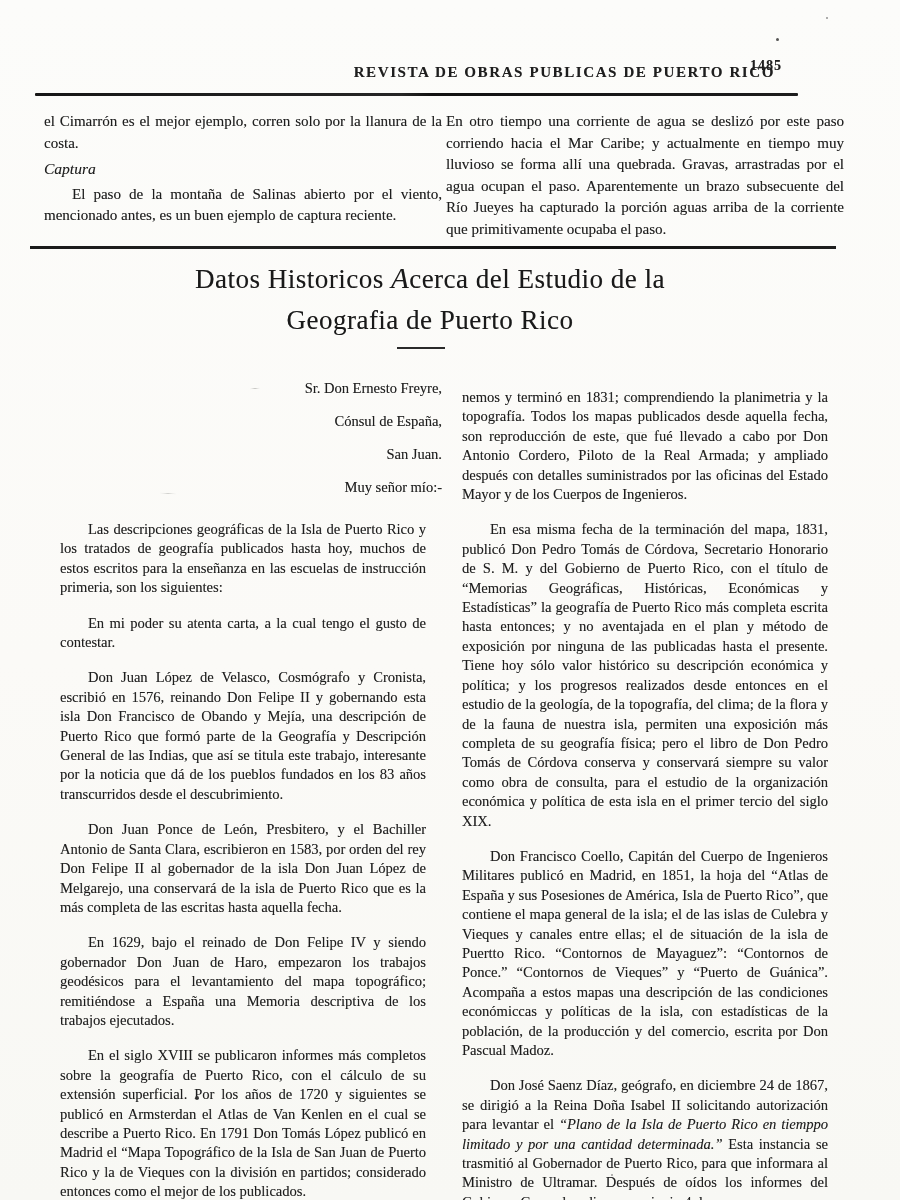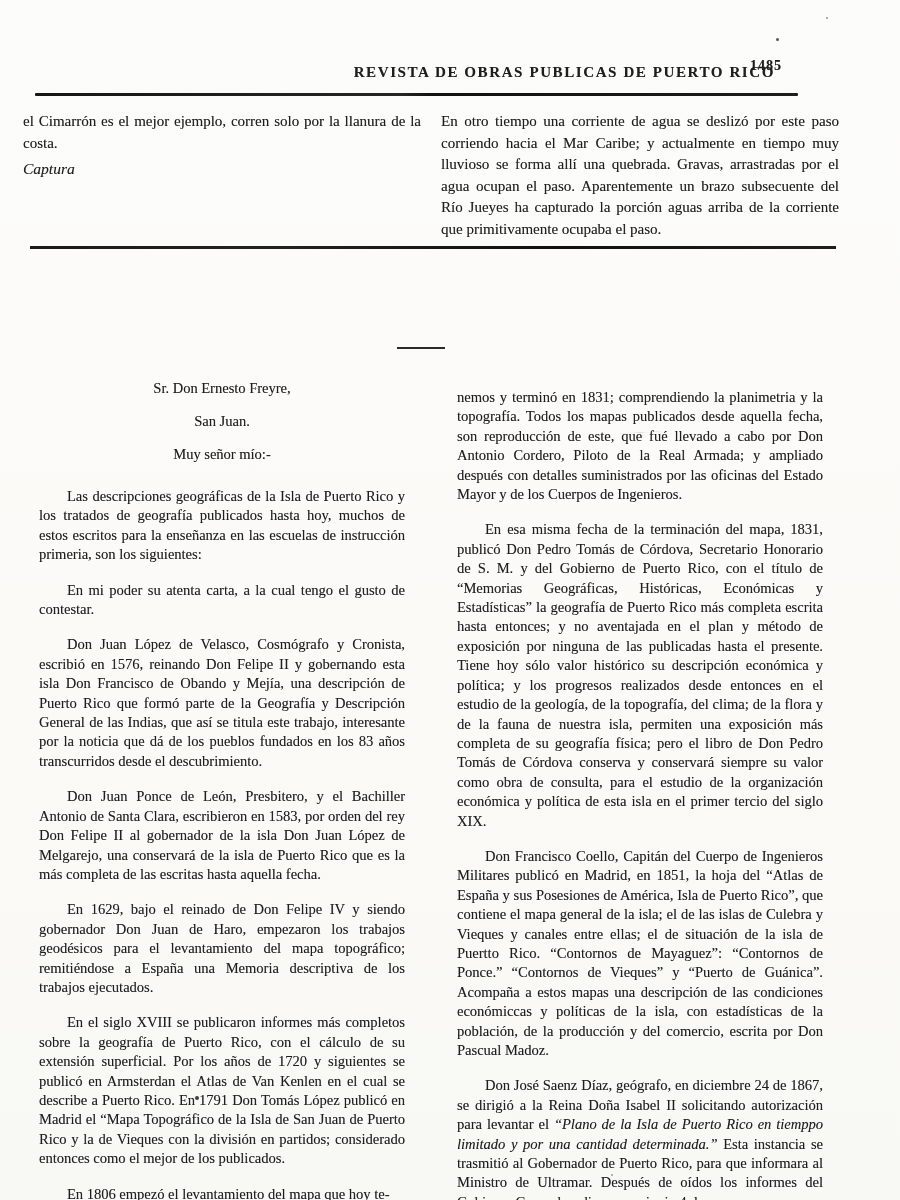--- a/index.html
+++ b/index.html
@@ -25,21 +25,21 @@
   .page-number {
     position:absolute; right:18px; top:-6px;
     font-size:14px; font-weight:700; letter-spacing:1px;
   }
   .header-rule {
     position:absolute; top:93px; left:35px; width:763px; height:3px;
     background:linear-gradient(90deg,#161616 0%,#262626 48%,#111 52%,#1d1d1d 100%);
     border-radius:1px;
   }
   
-  .cols { position:absolute; display:grid; grid-template-columns:398px 398px; column-gap:20px; left:23px; width:808px; }
+  .cols { position:absolute; display:grid; grid-template-columns:398px 398px; column-gap:4px; left:44px; width:808px; }
   .top-section { top:111px; height:132px; font-size:15px; line-height:21.5px; }
   .top-section p { margin:0; text-align:justify; }
   .captura-heading {
     text-align:right; font-style:italic; font-size:15.5px;
     margin:4px 0 4px 0 !important; text-indent:0 !important;
   }
   .indent { text-indent:28px; }
   .noindent { text-indent:0; }
   
   .section-rule {
@@ -52,21 +52,21 @@
     font-size:27px; line-height:41px; letter-spacing:0.5px; color:#191919;
   }
   .swash { font-style:italic; font-size:29px; }
   .title-rule {
     position:absolute; top:347px; left:421px; width:48px; height:2px;
     background:#2a2a2a; transform:translateX(-50%);
   }
   
   .article-body { top:372px; height:760px; font-size:14.5px; line-height:19.4px; }
   .article-body p { margin:16px; text-align:justify; }
-  .salutation p { line-height:33px; text-align:center; text-indent:0; margin:0; }
+  .salutation p { line-height:33px; text-align:right; text-indent:0; margin:0; }
   .salutation { margin-bottom:3px; }
   .map-title-italic { font-style:italic; }
   
   .speck { position:absolute; background:#2b2b2b; border-radius:50%; }
   .speck1 { width:3px; height:3px; left:776px; top:38px; opacity:.8; }
   .speck2 { width:4px; height:4px; left:195px; top:1096px; opacity:.9; }
   .speck3 { width:2px; height:2px; left:826px; top:17px; opacity:.5; }
   .speck4 { width:2px; height:2px; left:611px; top:1174px; opacity:.45; }
   .pencil { position:absolute; height:0; border-top:1.6px solid #9a9a96; opacity:.55; border-radius:40%; }
   .pencil1 { left:250px; top:388px; width:10px; transform:rotate(-6deg); }
@@ -82,34 +82,40 @@
   <div class="running-header">
     <div class="journal-title">REVISTA DE OBRAS PUBLICAS DE PUERTO RICO</div>
     <div class="page-number">1485</div>
   </div>
   <div class="header-rule"></div>
 
   <div class="cols top-section">
     <div>
       <p class="noindent">el Cimarrón es el mejor ejemplo, corren solo por la llanura de la costa.</p>
       <p class="captura-heading">Captura</p>
+      <p class="indent">El paso de la montaña de Salinas abierto por el viento, mencionado antes, es un buen ejemplo de captura reciente.</p>
     </div>
     <div>
       <p class="noindent">En otro tiempo una corriente de agua se deslizó por este paso corriendo hacia el Mar Caribe; y actualmente en tiempo muy lluvioso se forma allí una quebrada. Gravas, arrastradas por el agua ocupan el paso. Aparentemente un brazo subsecuente del Río Jueyes ha capturado la porción aguas arriba de la corriente que primitivamente ocupaba el paso.</p>
     </div>
   </div>
 
   <div class="section-rule"></div>
 
+  <div class="article-title">
+    <div><span>Datos Historicos </span><span class="swash">A</span><span>cerca del Estudio de la</span></div>
+    <div>Geografia de Puerto Rico</div>
+  </div>
   <div class="title-rule"></div>
 
   <div class="cols article-body">
     <div>
       <div class="salutation">
         <p>Sr. Don Ernesto Freyre,</p>
+        <p>Cónsul de España,</p>
         <p>San Juan.</p>
         <p>Muy señor mío:-</p>
       </div>
       <p class="indent">Las descripciones geográficas de la Isla de Puerto Rico y los tratados de geografía publicados hasta hoy, muchos de estos escritos para la enseñanza en las escuelas de instrucción primeria, son los siguientes:</p>
       <p class="indent">En mi poder su atenta carta, a la cual tengo el gusto de contestar.</p>
       <p class="indent">Don Juan López de Velasco, Cosmógrafo y Cronista, escribió en 1576, reinando Don Felipe II y gobernando esta isla Don Francisco de Obando y Mejía, una descripción de Puerto Rico que formó parte de la Geografía y Descripción General de las Indias, que así se titula este trabajo, interesante por la noticia que dá de los pueblos fundados en los 83 años transcurridos desde el descubrimiento.</p>
       <p class="indent">Don Juan Ponce de León, Presbitero, y el Bachiller Antonio de Santa Clara, escribieron en 1583, por orden del rey Don Felipe II al gobernador de la isla Don Juan López de Melgarejo, una conservará de la isla de Puerto Rico que es la más completa de las escritas hasta aquella fecha.</p>
       <p class="indent">En 1629, bajo el reinado de Don Felipe IV y siendo gobernador Don Juan de Haro, empezaron los trabajos geodésicos para el levantamiento del mapa topográfico; remitiéndose a España una Memoria descriptiva de los trabajos ejecutados.</p>
       <p class="indent">En el siglo XVIII se publicaron informes más completos sobre la geografía de Puerto Rico, con el cálculo de su extensión superficial. Por los años de 1720 y siguientes se publicó en Armsterdan el Atlas de Van Kenlen en el cual se describe a Puerto Rico. En 1791 Don Tomás López publicó en Madrid el “Mapa Topográfico de la Isla de San Juan de Puerto Rico y la de Vieques con la división en partidos; considerado entonces como el mejor de los publicados.</p>
       <p class="indent">En 1806 empezó el levantamiento del mapa que hoy te-</p>

